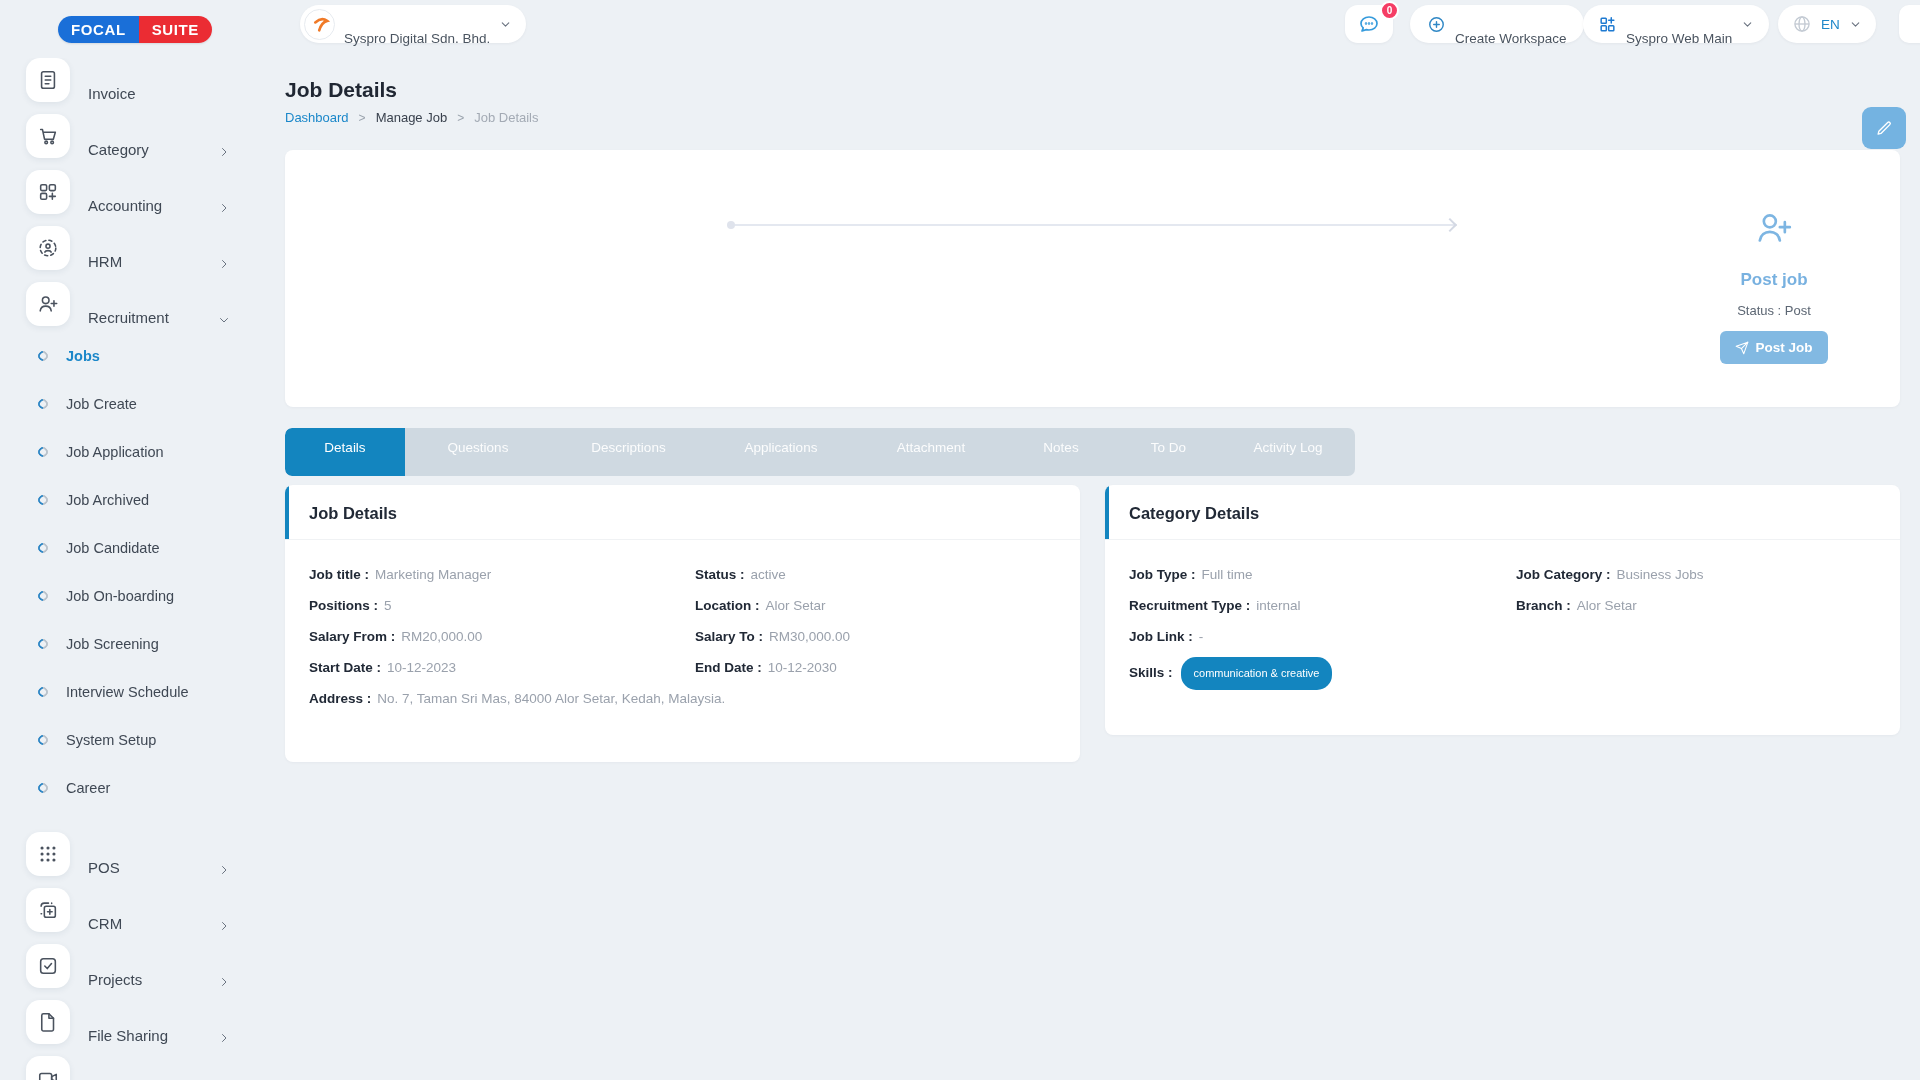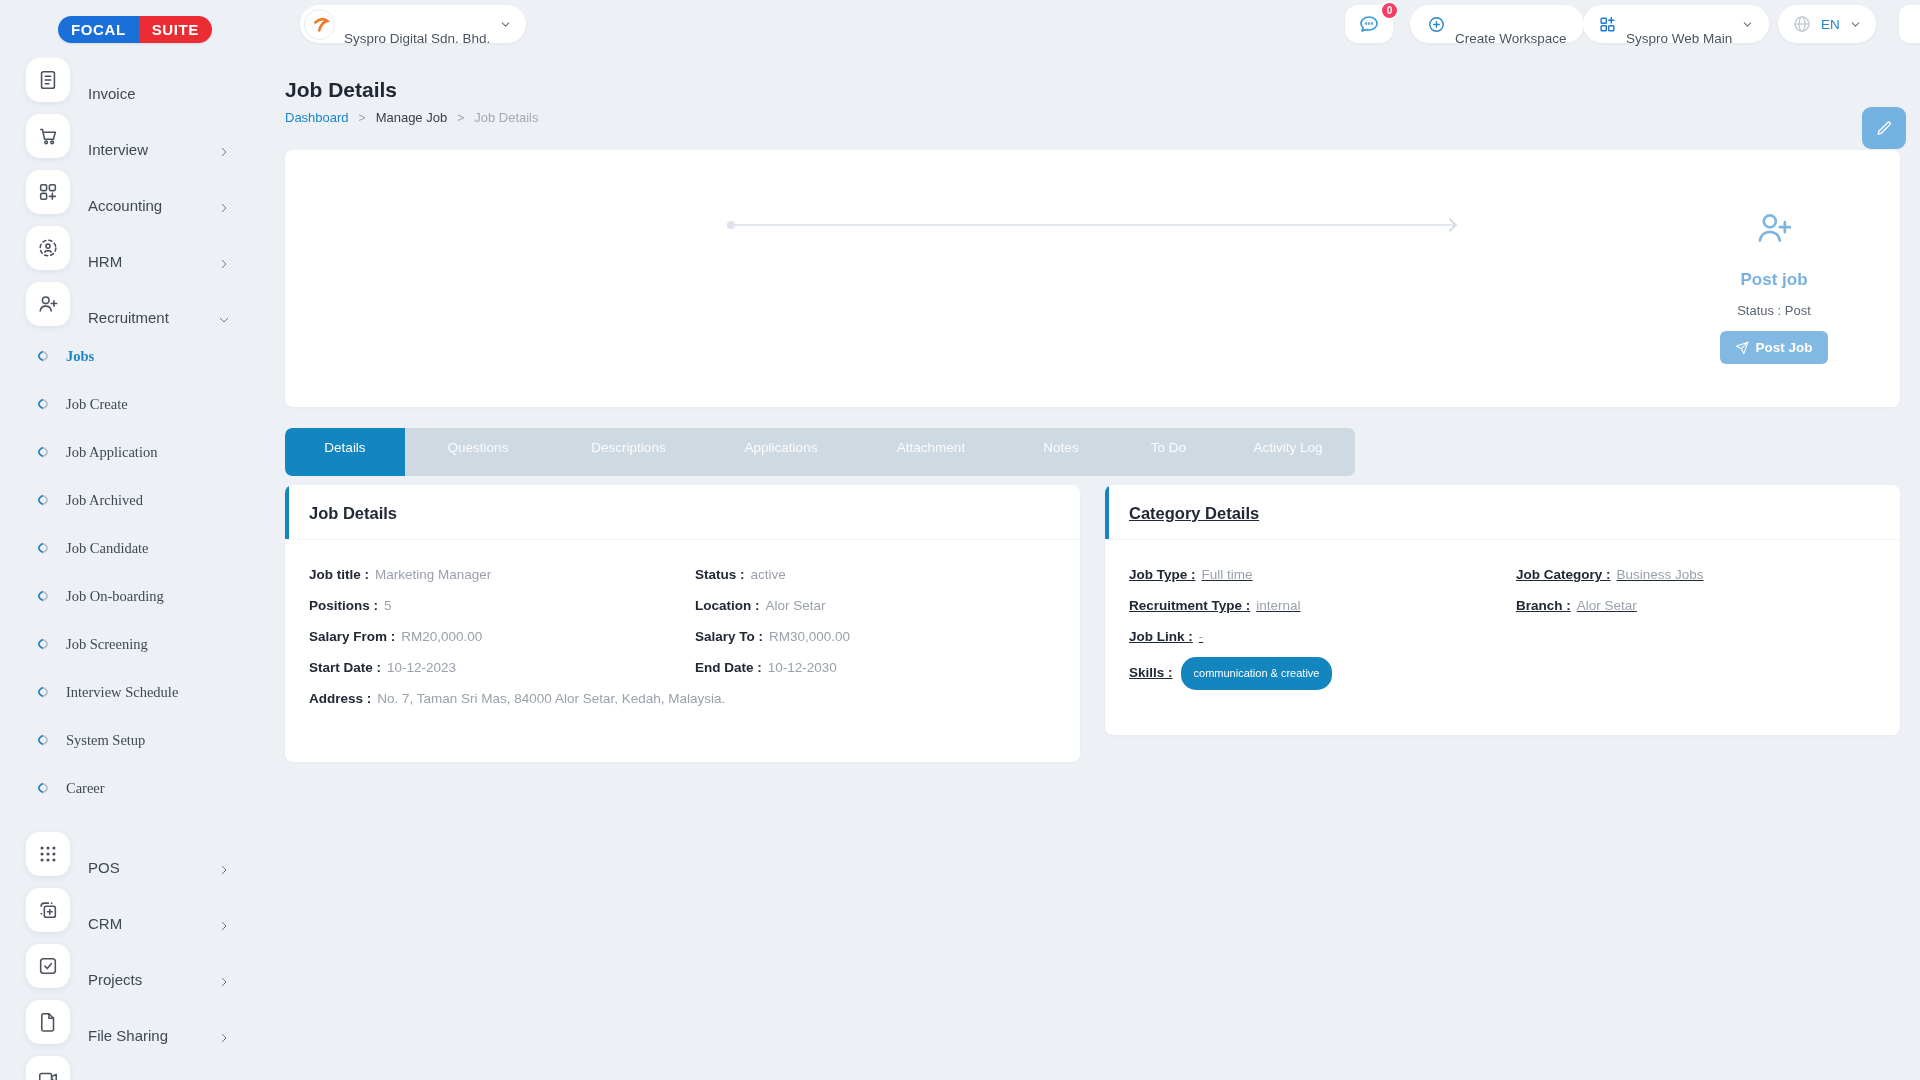--- a/index.html
+++ b/index.html
@@ -19,21 +19,21 @@
   .logo-focal { background:#1a6fd8; }
   .logo-suite { background:#eb2c33; }
   .menu { position:absolute; top:46px; left:0; width:260px; z-index:4; }
   .mitem { height:56px; display:flex; align-items:flex-end; padding:0 30px 0 26px; position:relative; cursor:pointer; }
   .ibox { width:44px; height:44px; background:#fff; border-radius:14px; box-shadow:0 2px 6px rgba(40,60,90,.08); display:flex; align-items:center; justify-content:center; flex:none; }
   .mlabel { margin-left:18px; font-size:15px; color:#3f4854; font-weight:500; }
   .chev { position:absolute; right:30px; }
   .ic { stroke:#4a525e; fill:none; stroke-width:1.7; stroke-linecap:round; stroke-linejoin:round; }
   .icf { fill:#4a525e; stroke:none; }
   .chevstroke { stroke:#6a7380; fill:none; stroke-width:2; stroke-linecap:round; stroke-linejoin:round; }
-  .submenu { margin:6px 0 8px 0;font-family:Liberation Serif, serif; }
+  .submenu { margin:6px 0 8px 0; }
   .sitem { height:48px; display:flex; align-items:center; padding-left:38px; cursor:pointer; }
   .bullet { width:10px; height:10px; border:2px solid #b9c2cb; border-top-color:#2f87c5; border-left-color:#2f87c5; border-radius:50%; transform:rotate(-45deg); flex:none; }
   .slabel { margin-left:18px; font-size:14.5px; color:#3f4854; }
   .sitem.active .slabel { color:#1b87c9; font-weight:bold; }
   
   .pill { position:absolute; top:5px; height:38px; background:#fff; border-radius:19px; box-shadow:0 1px 3px rgba(30,40,60,.05); display:flex; align-items:center; z-index:2; cursor:pointer; }
   .ws-pill { left:300px; padding:0 14px 0 4px; gap:9px; }
   .ws-logo { width:31px; height:31px; border-radius:50%; border:1px solid #e7ebf0; display:flex; align-items:center; justify-content:center; }
   .pill-text { font-size:13.5px; color:#4a5460;margin-top:28px; }
   .chat-btn { left:1345px; width:48px; justify-content:center; border-radius:13px; }
@@ -68,21 +68,21 @@
   
   .tabbar { position:absolute; left:285px; top:428px; width:1070px; height:48px; background:#cfd9e1; border-radius:7px; display:flex; overflow:hidden; }
   .tab { line-height:40px; text-align:center; font-size:13.5px; color:rgba(255,255,255,.93); cursor:pointer; flex:none; }
   .tab.active { background:#1385bf; color:#fff; font-weight:500; border-radius:7px 0 0 7px; }
   .tab:nth-child(1){width:120px;} .tab:nth-child(2){width:146px;} .tab:nth-child(3){width:155px;}
   .tab:nth-child(4){width:150px;} .tab:nth-child(5){width:150px;} .tab:nth-child(6){width:110px;}
   .tab:nth-child(7){width:105px;} .tab:nth-child(8){width:134px;}
   
   .card { position:absolute; top:485px; background:#fff; border-radius:8px; box-shadow:0 1px 3px rgba(20,30,50,.04); overflow:hidden; }
   .card-jd { left:285px; width:795px; height:277px; }
-  .card-cat { left:1105px; width:795px; height:250px;text-decoration:underline; }
+  .card-cat { left:1105px; width:795px; height:250px; }
   .card-head { position:relative; padding:19px 24px 16px; font-size:16.5px; font-weight:bold; color:#212936; border-bottom:1px solid #f0f2f4; }
   .card-head::before { content:""; position:absolute; left:0; top:0; width:4px; height:100%; background:#1385bf; }
   .card-body { padding:24px 24px 26px; display:grid; row-gap:10px; font-size:13.5px; line-height:21px; }
   .card-jd .card-body { grid-template-columns:386px 1fr; }
   .card-cat .card-body { grid-template-columns:387px 1fr; }
   .field { white-space:nowrap; }
   .field.full { grid-column:1 / -1; white-space:normal; }
   .flabel { font-weight:bold; color:#212936;text-align:right; }
   .fvalue { color:#9aa1ac; padding-left:6px; }
   .skill-badge { display:inline-flex; align-items:center; background:#1385bf; color:#fff; font-size:11px; border-radius:15px; padding:6px 13px; margin-left:8px; vertical-align:middle; cursor:default; }
@@ -104,21 +104,21 @@
     </div>
 
     <div class="mitem">
       <span class="ibox">
         <svg width="22" height="22" viewBox="0 0 24 24" class="ic">
             <path d="M4 5h2l2.2 10.5h9.6L20 8H7"></path>
             <circle cx="10" cy="19" r="1.4"></circle>
             <circle cx="16.5" cy="19" r="1.4"></circle>
           </svg>
       </span>
-      <span class="mlabel">Interview</span>
+      <span class="mlabel">Category</span>
       <svg class="chev chevstroke" width="12" height="12" viewBox="0 0 24 24">
           <polyline points="9 5 16 12 9 19"></polyline>
         </svg>
     </div>
 
     <div class="mitem">
       <span class="ibox">
         <svg width="22" height="22" viewBox="0 0 24 24" class="ic">
             <rect x="4" y="4" width="6.5" height="6.5" rx="1.5"></rect>
             <rect x="13.5" y="4" width="6.5" height="6.5" rx="1.5"></rect>

